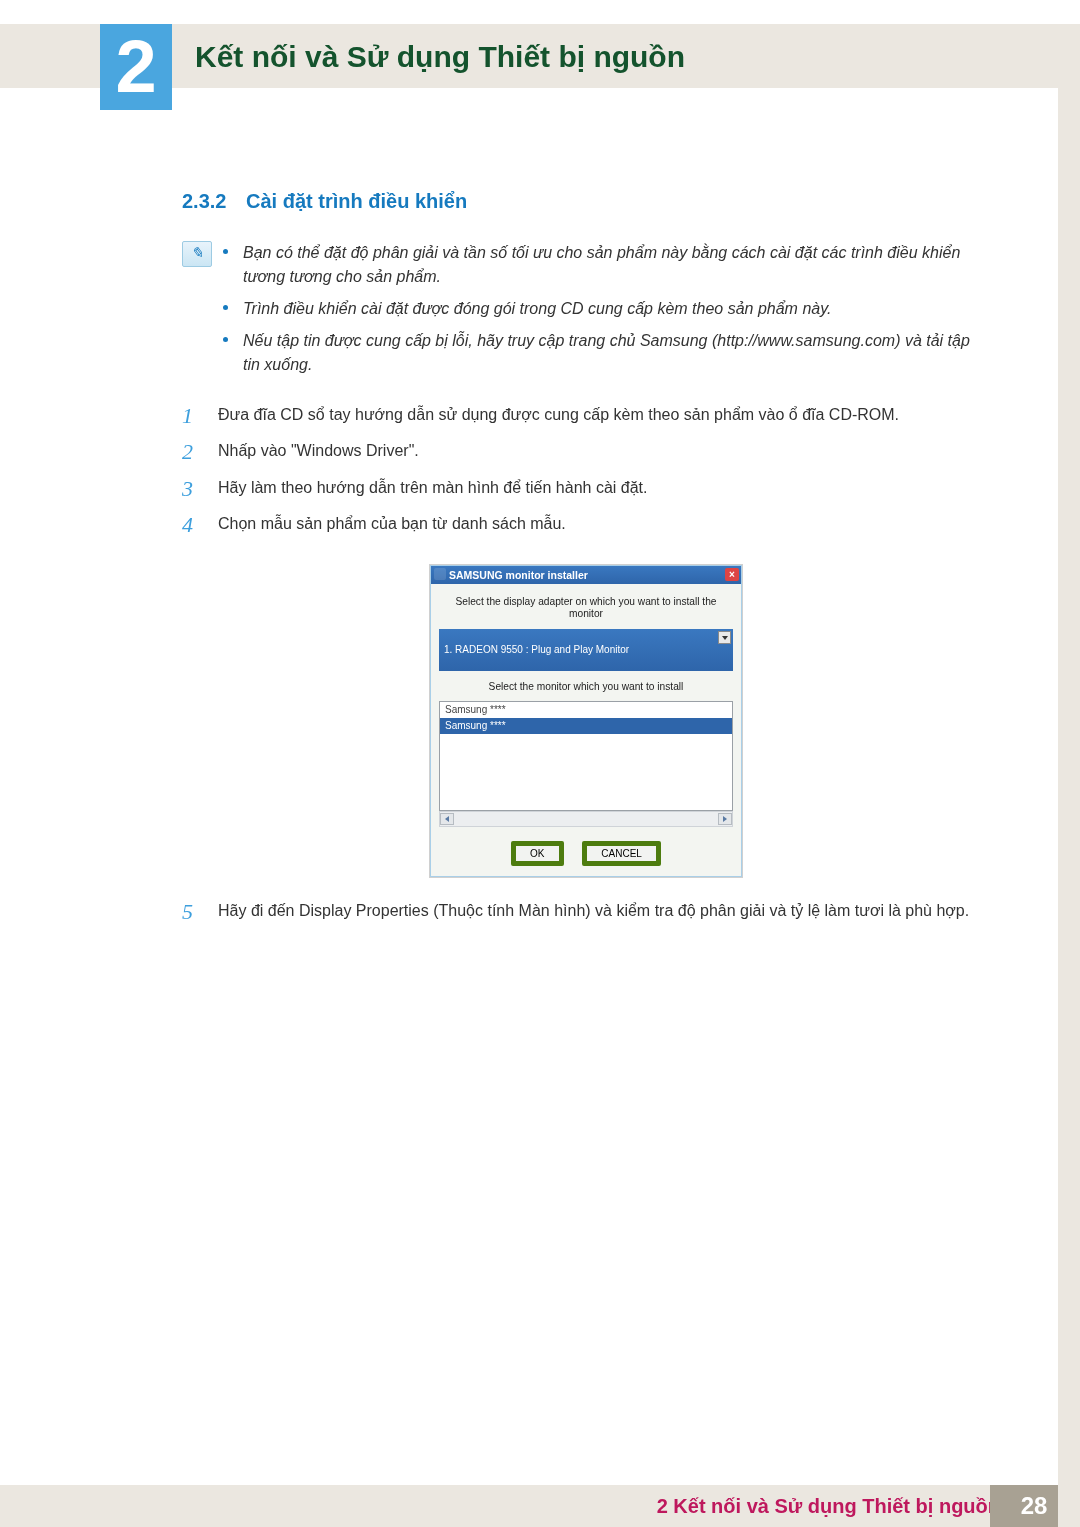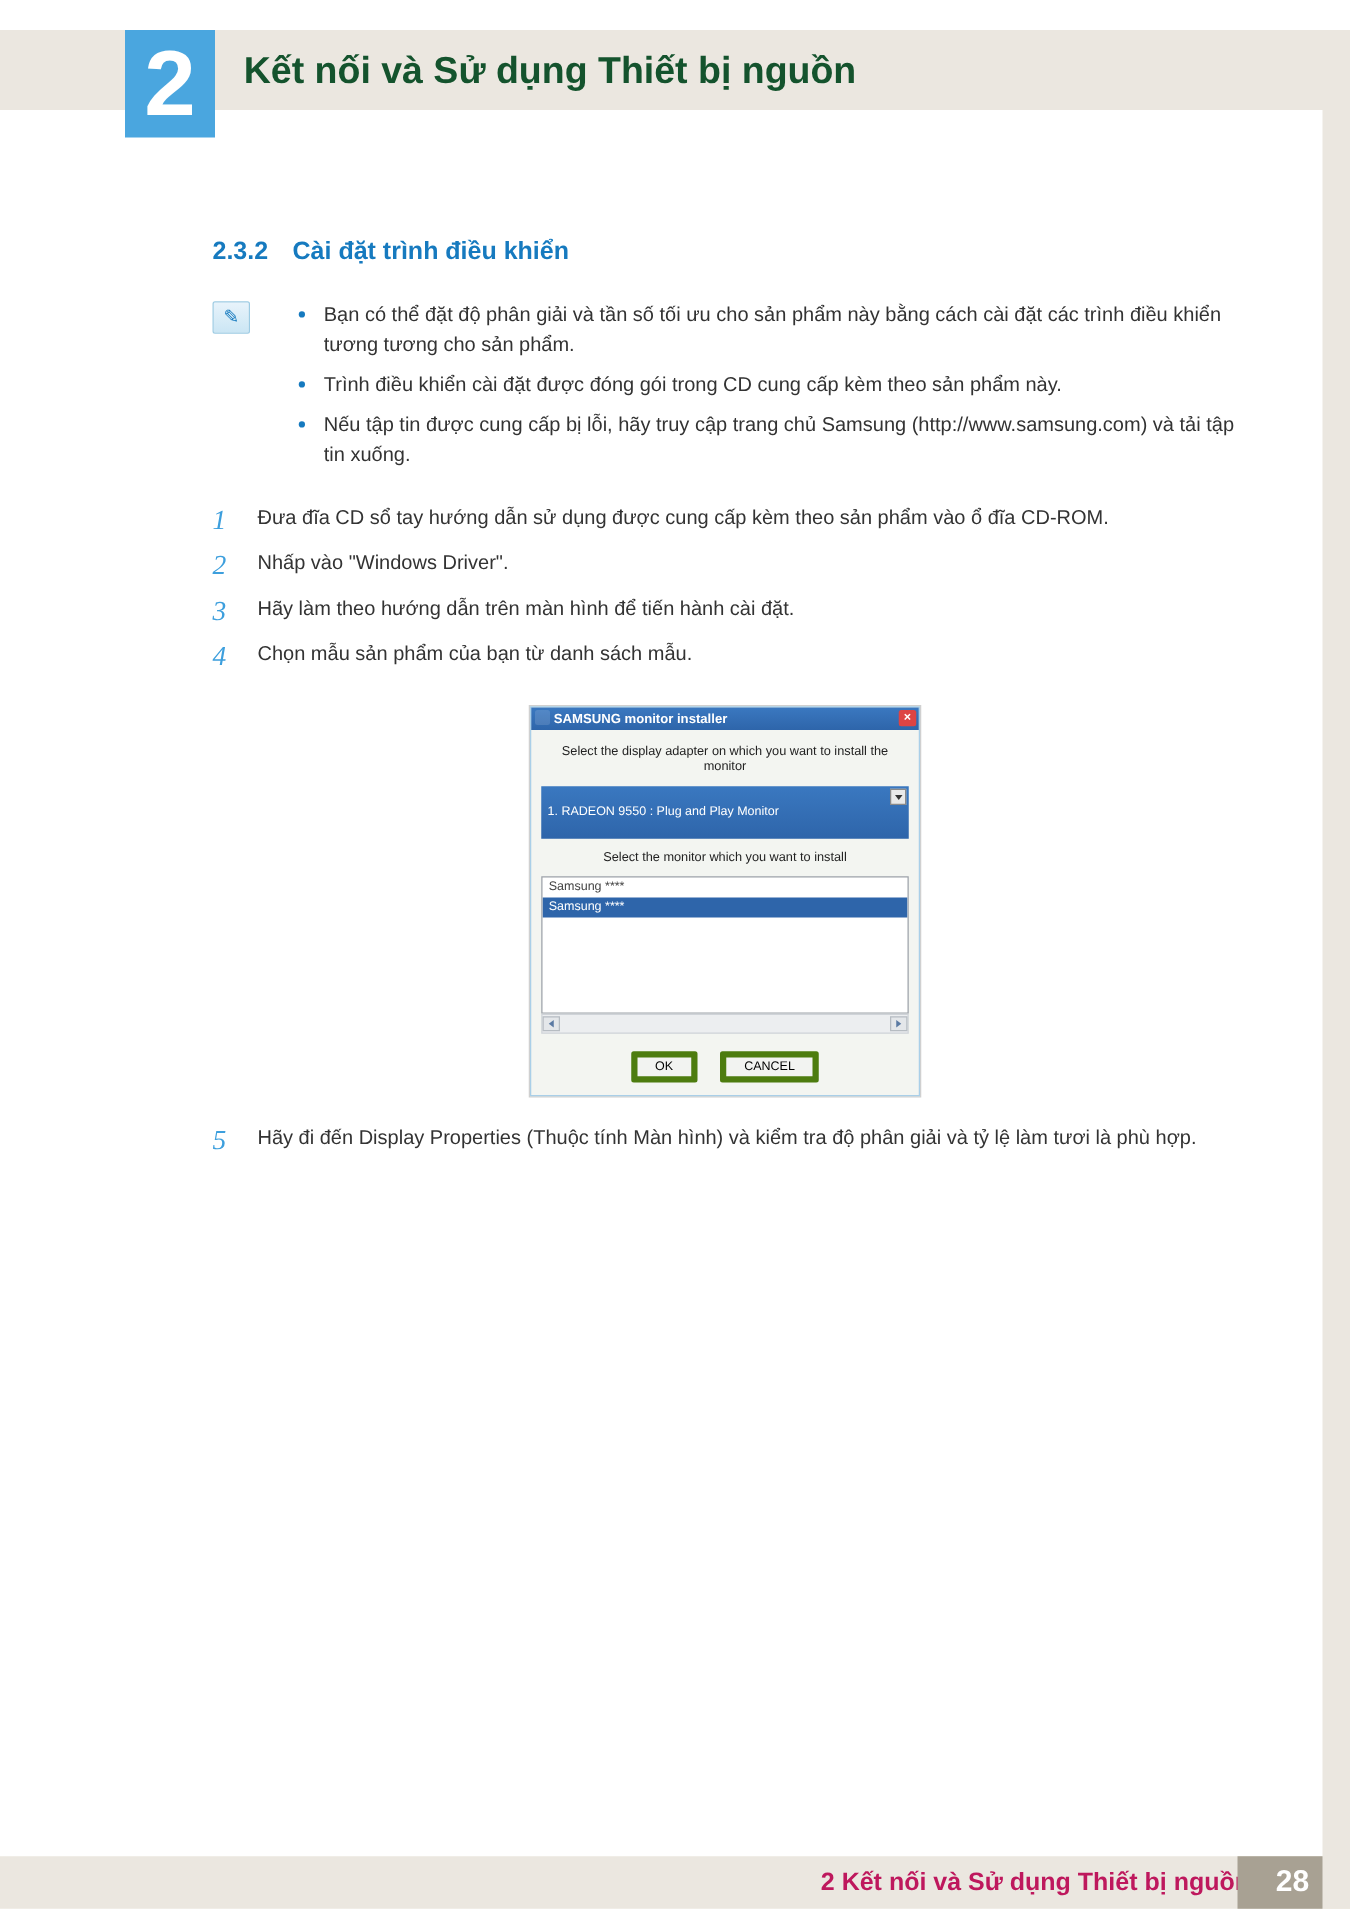--- a/index.html
+++ b/index.html
@@ -39,34 +39,35 @@
     position: absolute;
     top: 40px;
     left: 195px;
     color: #14532d;
     font-size: 30px;
     font-weight: 700;
   }
   .content {
     position: absolute;
     top: 190px;
-    left: 170px;
+    left: 182px;
     right: 90px;
   }
   .section-heading {
     color: #167abf;
     font-size: 20px;
     font-weight: 700;
     margin-bottom: 28px;
   }
   .section-heading .num { margin-right: 14px; }
   .notes-row {
     display: flex;
-    gap: 39px;
+    gap: 11px;
     margin-bottom: 18px;
+    font-style: italic;
   }
   .note-icon {
     flex: 0 0 28px;
     height: 24px;
     background: linear-gradient(180deg, #e8f3fb, #cbe6f4);
     border: 1px solid #9dcbe3;
     border-radius: 2px;
     position: relative;
   }
   .note-icon::after {

